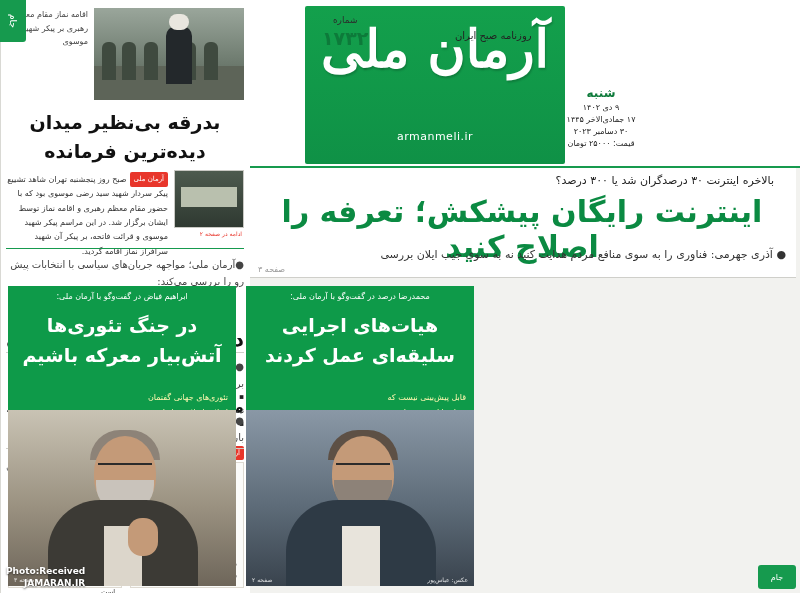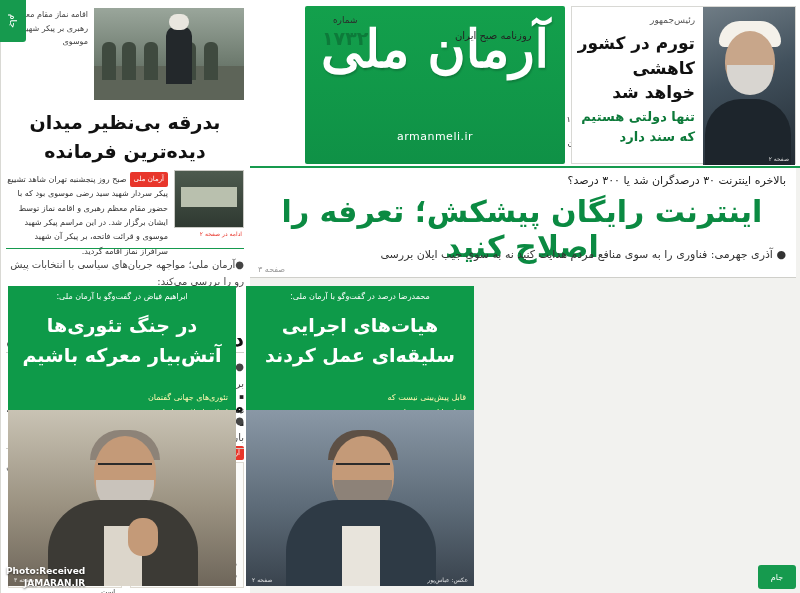--- a/index.html
+++ b/index.html
@@ -128,21 +128,21 @@
   }
 
   
   .lead {
     position: absolute; top: 168px; left: 248px;
     width: 548px; height: 110px;
     background: #ffffff;
     border-bottom: 1px solid #cfcfca;
   }
   .lead-kicker {
-    position: absolute; top: 6px; right: 10px;
+    position: absolute; top: 6px; right: 22px;
     font-size: 11px; color: #222;
   }
   .lead-title {
     position: absolute; top: 26px; right: 10px;
     width: 528px; text-align: center;
     font-size: 30px; font-weight: bold; color: #0b8a42;
     letter-spacing: -.5px;
   }
   .lead-sub {
     position: absolute; bottom: 16px; right: 10px;
@@ -403,32 +403,20 @@
     <div class="mast-tagline">روزنامه صبح ایران</div>
 
     <div class="mast-right-date">
       <div class="big">شنبه</div>
       <div>۹ دی ۱۴۰۲</div>
       <div>۱۷ جمادی‌الاخر ۱۴۴۵</div>
       <div>۳۰ دسامبر ۲۰۲۳</div>
       <div>قیمت: ۲۵۰۰۰ تومان</div>
     </div>
 
-    <div class="pres-block">
-      <div class="pres-photo">
-        <div class="turban"></div>
-        <div class="face"></div>
-        <div class="beard"></div>
-        <div class="body"></div>
-        <div class="pres-credit">صفحه ۲</div>
-      </div>
-      <div class="pres-label">رئیس‌جمهور</div>
-      <div class="pres-head">تورم در کشور کاهشی خواهد شد</div>
-      <div class="pres-sub">تنها دولتی هستیم که سند دارد</div>
-    </div>
   </div>
 
   <div class="lead">
     <div class="lead-kicker">بالاخره اینترنت ۳۰ درصدگران شد یا ۳۰۰ درصد؟</div>
     <div class="lead-title">اینترنت رایگان پیشکش؛ تعرفه را اصلاح کنید</div>
     <div class="lead-sub">● آذری جهرمی: فناوری را به سوی منافع مردم هدایت کنید نه به سوی جیب ایلان بررسی</div>
     <div class="lead-page">صفحه ۳</div>
   </div>
 
   <div class="col-right">

